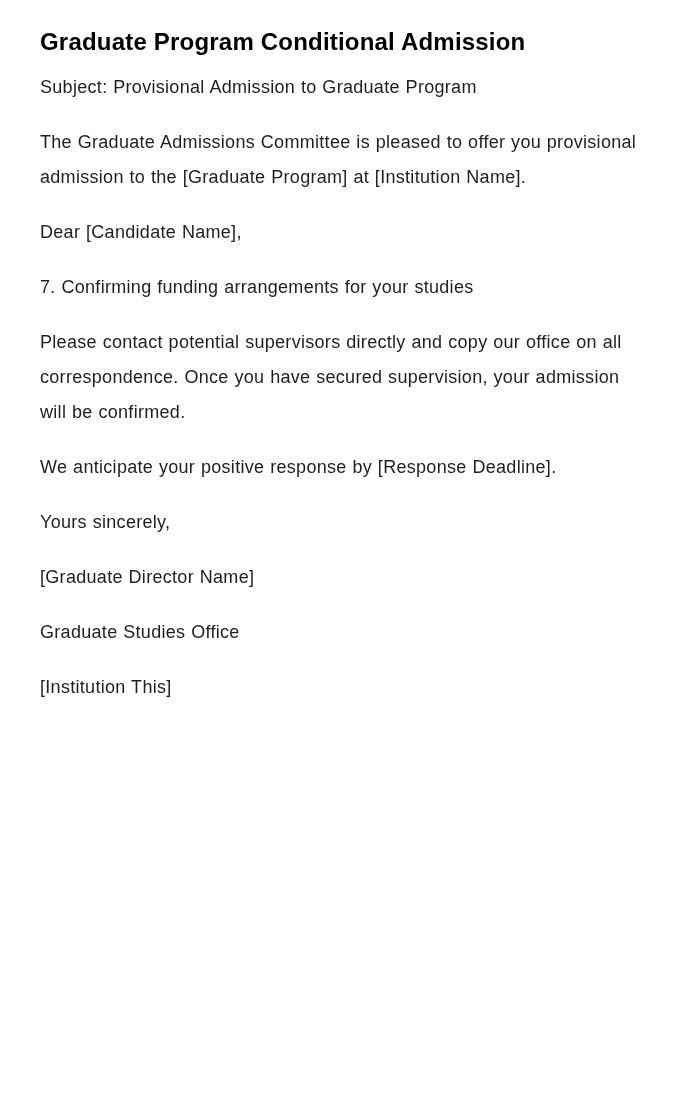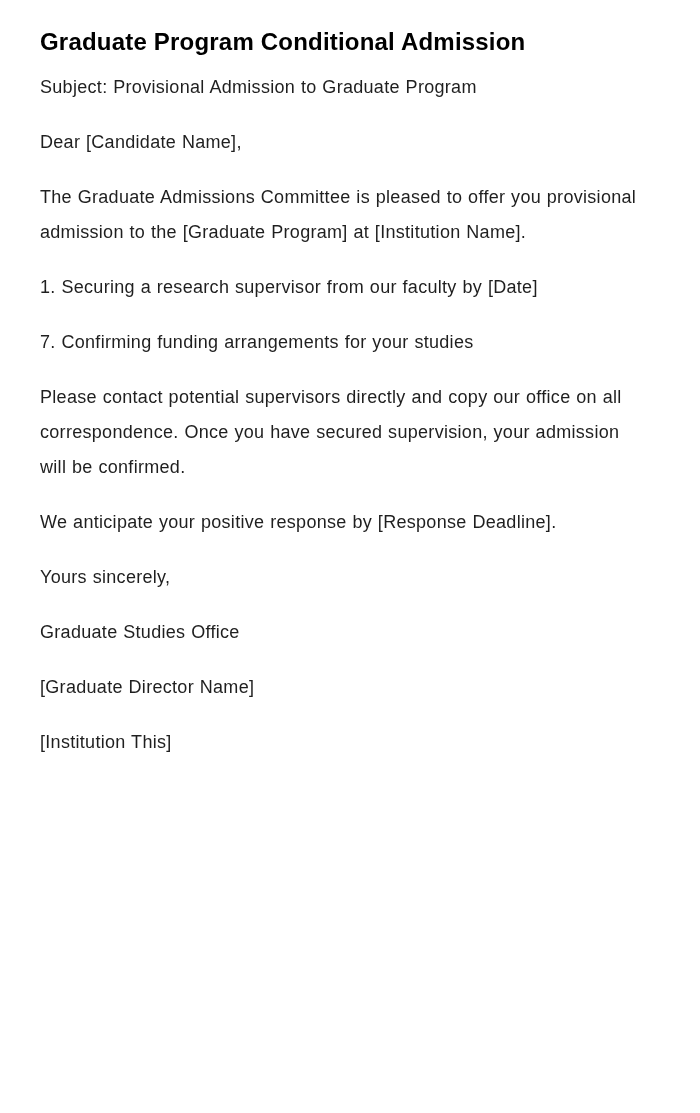--- a/index.html
+++ b/index.html
@@ -42,35 +42,34 @@
   }
 </style>
 </head>
 <body>
 
 <div class="page">
   <h1 class="doc-title">Graduate Program Conditional Admission</h1>
 
   <p class="doc-paragraph">Subject: Provisional Admission to Graduate Program</p>
 
+  <p class="doc-paragraph">The Graduate Admissions Committee is pleased to offer you provisional admission to the [Graduate Program] at [Institution Name].</p>
+
   <p class="doc-paragraph">Dear [Candidate Name],</p>
 
-  <p class="doc-paragraph">The Graduate Admissions Committee is pleased to offer you provisional admission to the [Graduate Program] at [Institution Name].</p>
 
-
-  <p class="doc-paragraph">1. Securing a research supervisor from our faculty by [Date]</p>
 
 
   <p class="doc-paragraph">7. Confirming funding arrangements for your studies</p>
 
 
   <p class="doc-paragraph">Please contact potential supervisors directly and copy our office on all correspondence. Once you have secured supervision, your admission will be confirmed.</p>
 
   <p class="doc-paragraph">We anticipate your positive response by [Response Deadline].</p>
 
   <p class="doc-paragraph">Yours sincerely,</p>
 
+  <p class="doc-paragraph">[Graduate Director Name]</p>
+
   <p class="doc-paragraph">Graduate Studies Office</p>
-
-  <p class="doc-paragraph">[Graduate Director Name]</p>
 
   <p class="doc-paragraph">[Institution This]</p>
 </div>
 
 </body></html>

